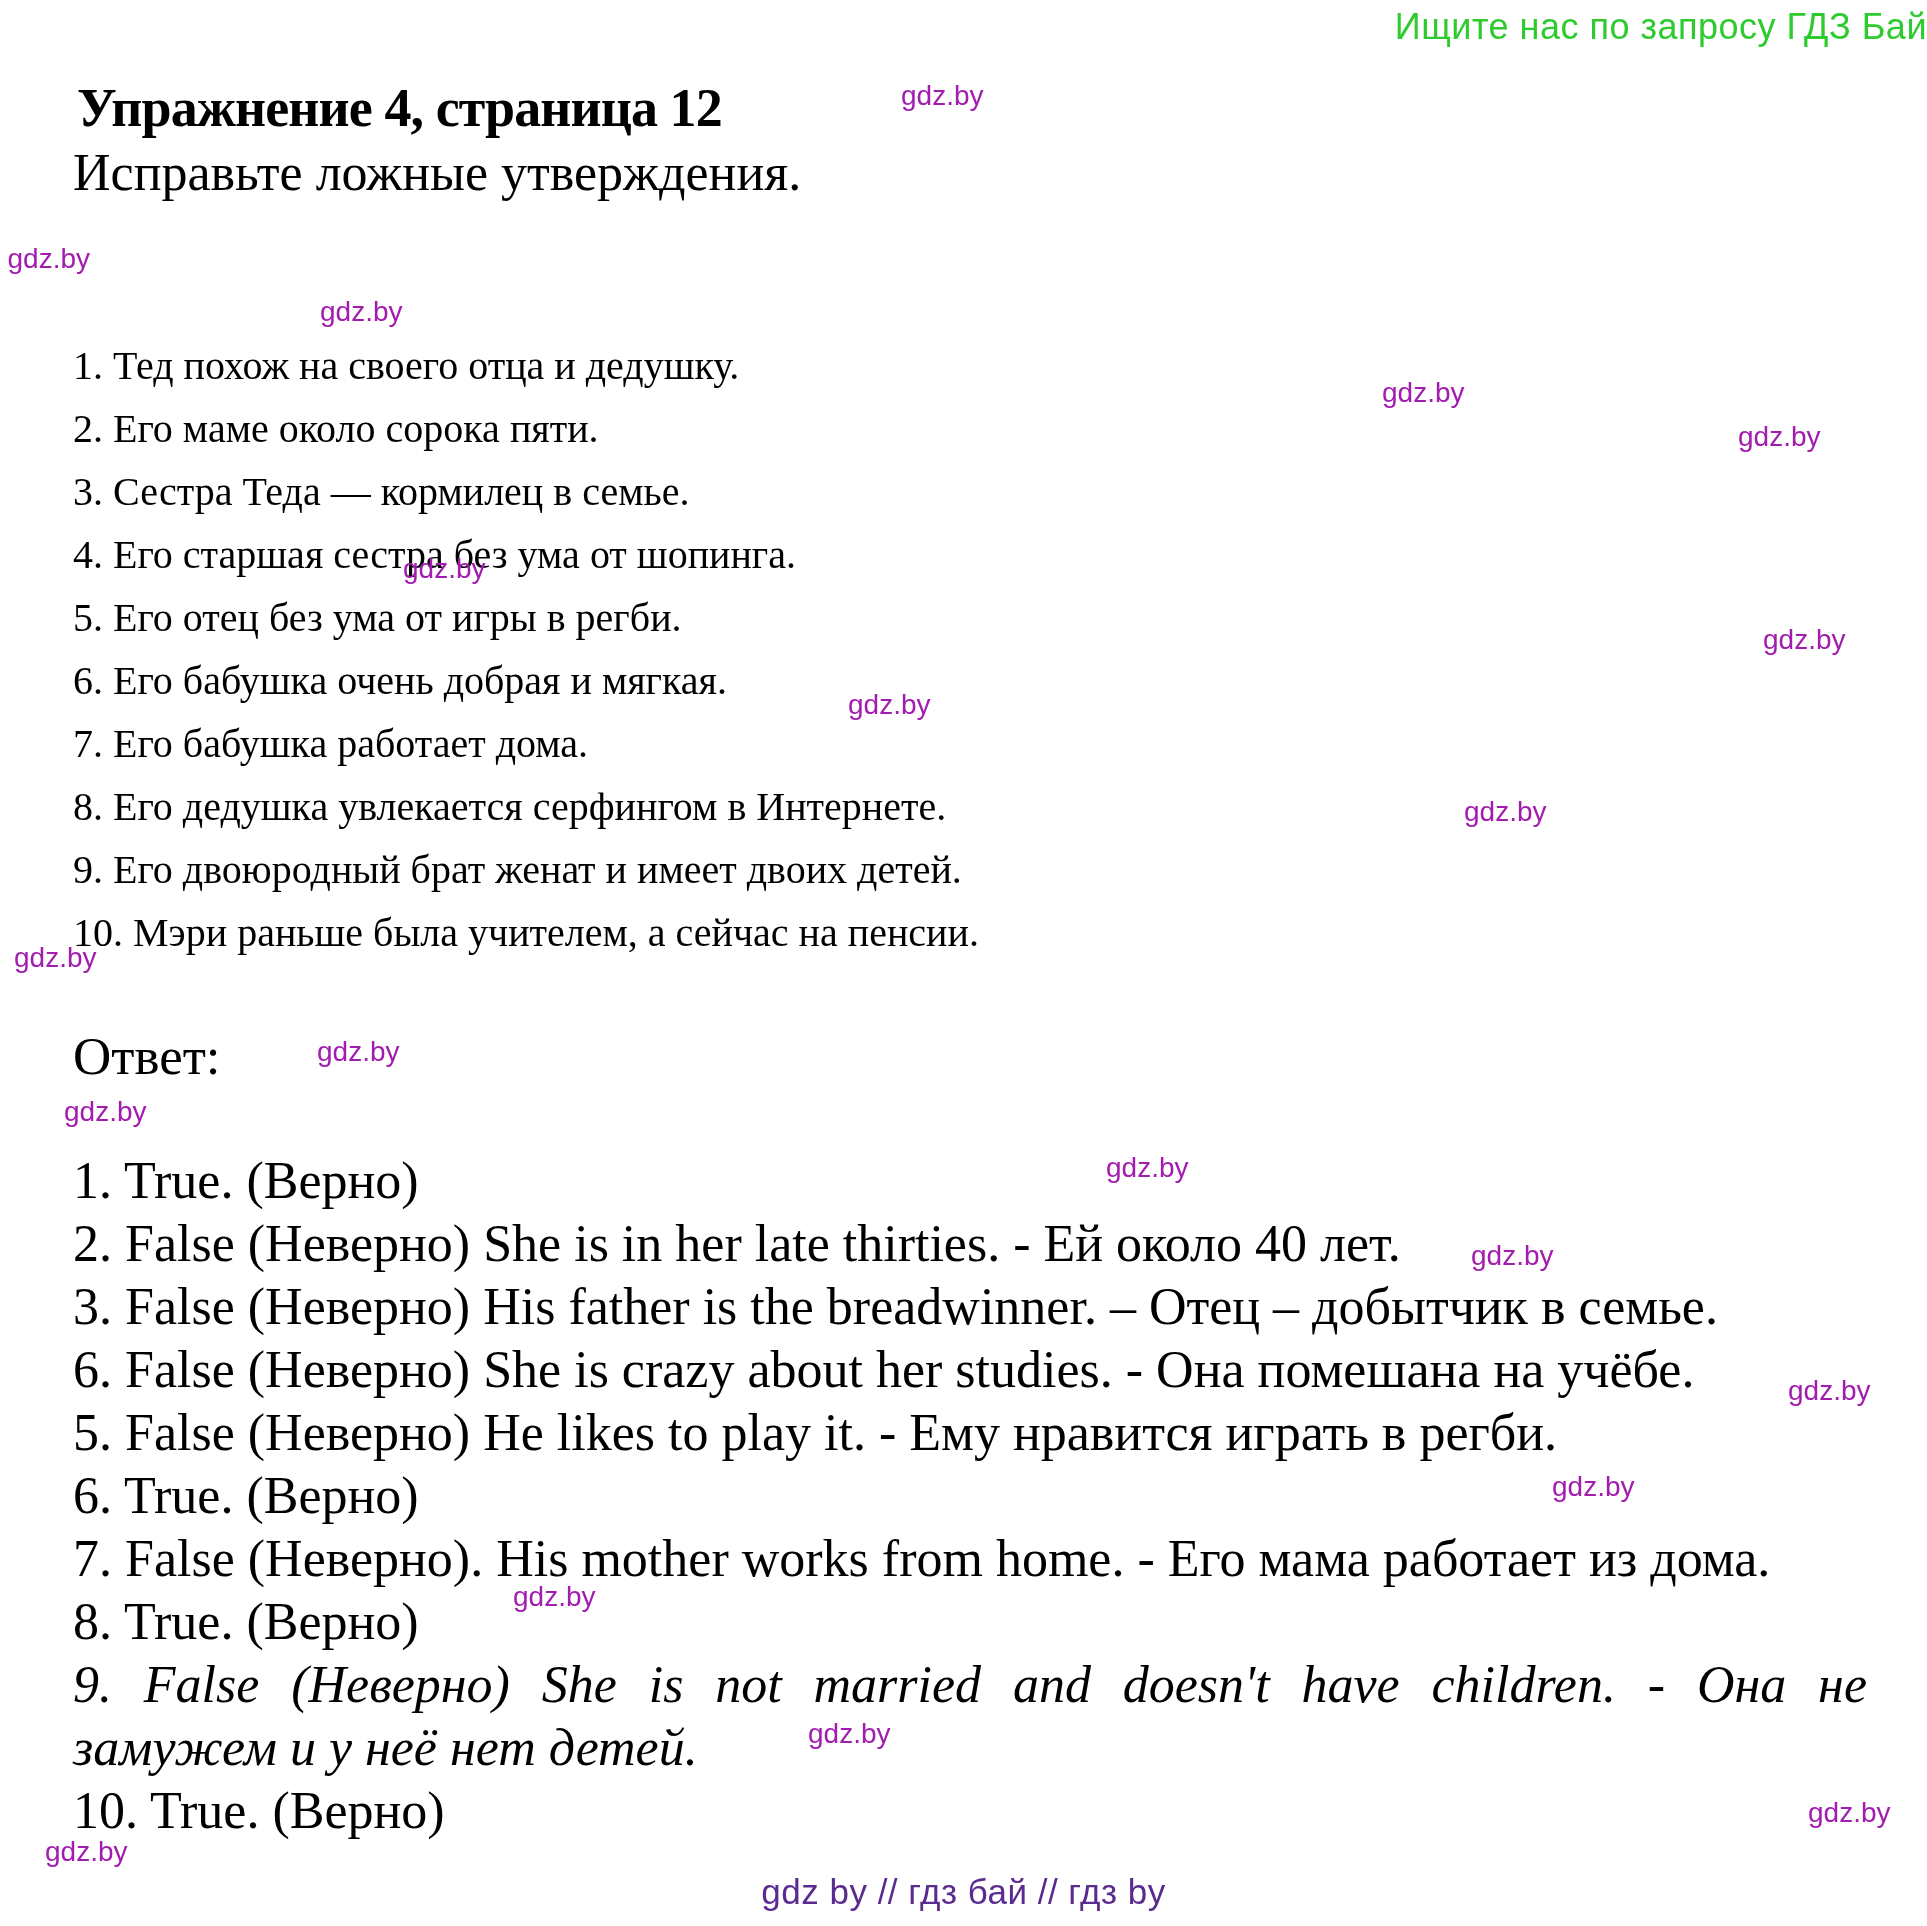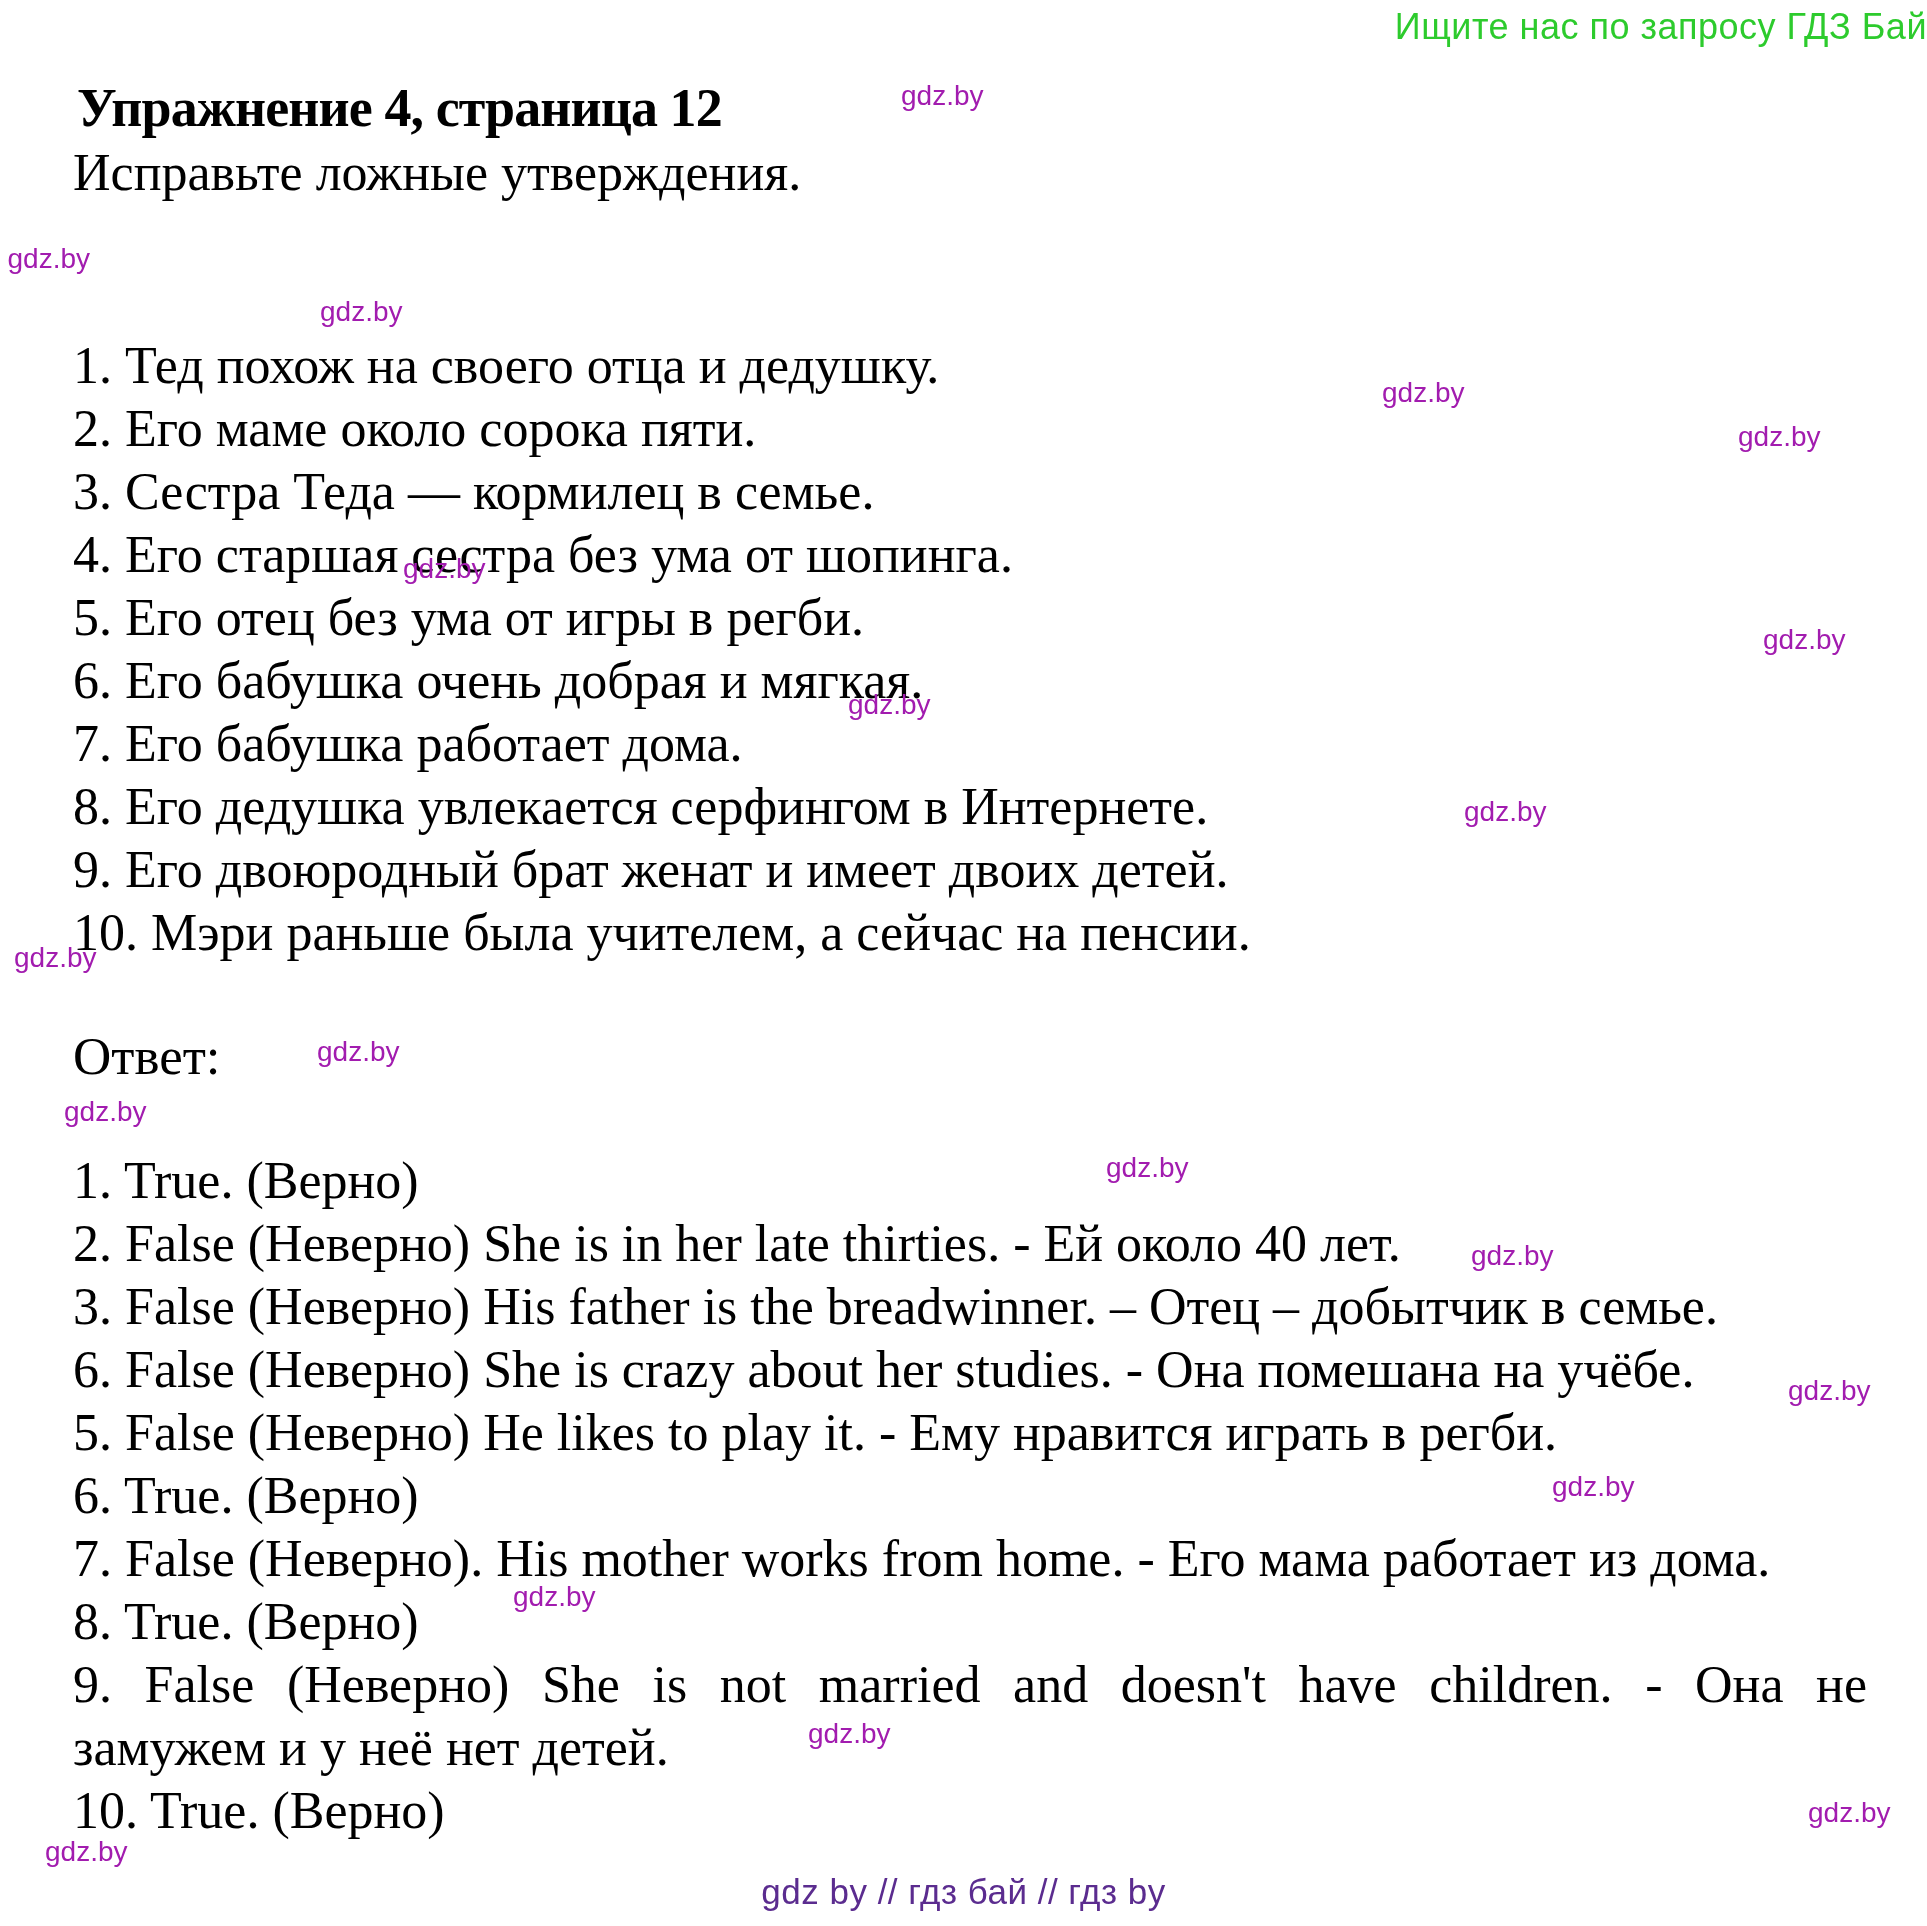--- a/index.html
+++ b/index.html
@@ -47,41 +47,41 @@
   .spread {
     display: block;
     text-align: justify;
     text-align-last: justify;
   }
   .questions {
     position: absolute;
     top: 334px;
     left: 73px;
     width: 1794px;
-    font-size: 52px;
+    font-size: 40px;
     line-height: 63px;
   }
   .answer-label {
     position: absolute;
     top: 1016px;
     left: 73px;
     font-size: 53px;
     line-height: 56px;
     margin-top: 12px;
   }
   .answers {
     position: absolute;
     top: 1149px;
     left: 73px;
     width: 1794px;
     font-size: 52px;
     line-height: 63px;
   }
   .line { white-space: nowrap; }
-  .answers .multiline { white-space: normal; }
+  .answers .multiline { white-space: normal; font-style: italic; }
   .wm {
     position: absolute;
     font-family: "Liberation Sans", "DejaVu Sans", sans-serif;
     font-size: 28px;
     color: #a21caf;
     white-space: nowrap;
     line-height: 28px;
   }
   .footer {
     position: absolute;

